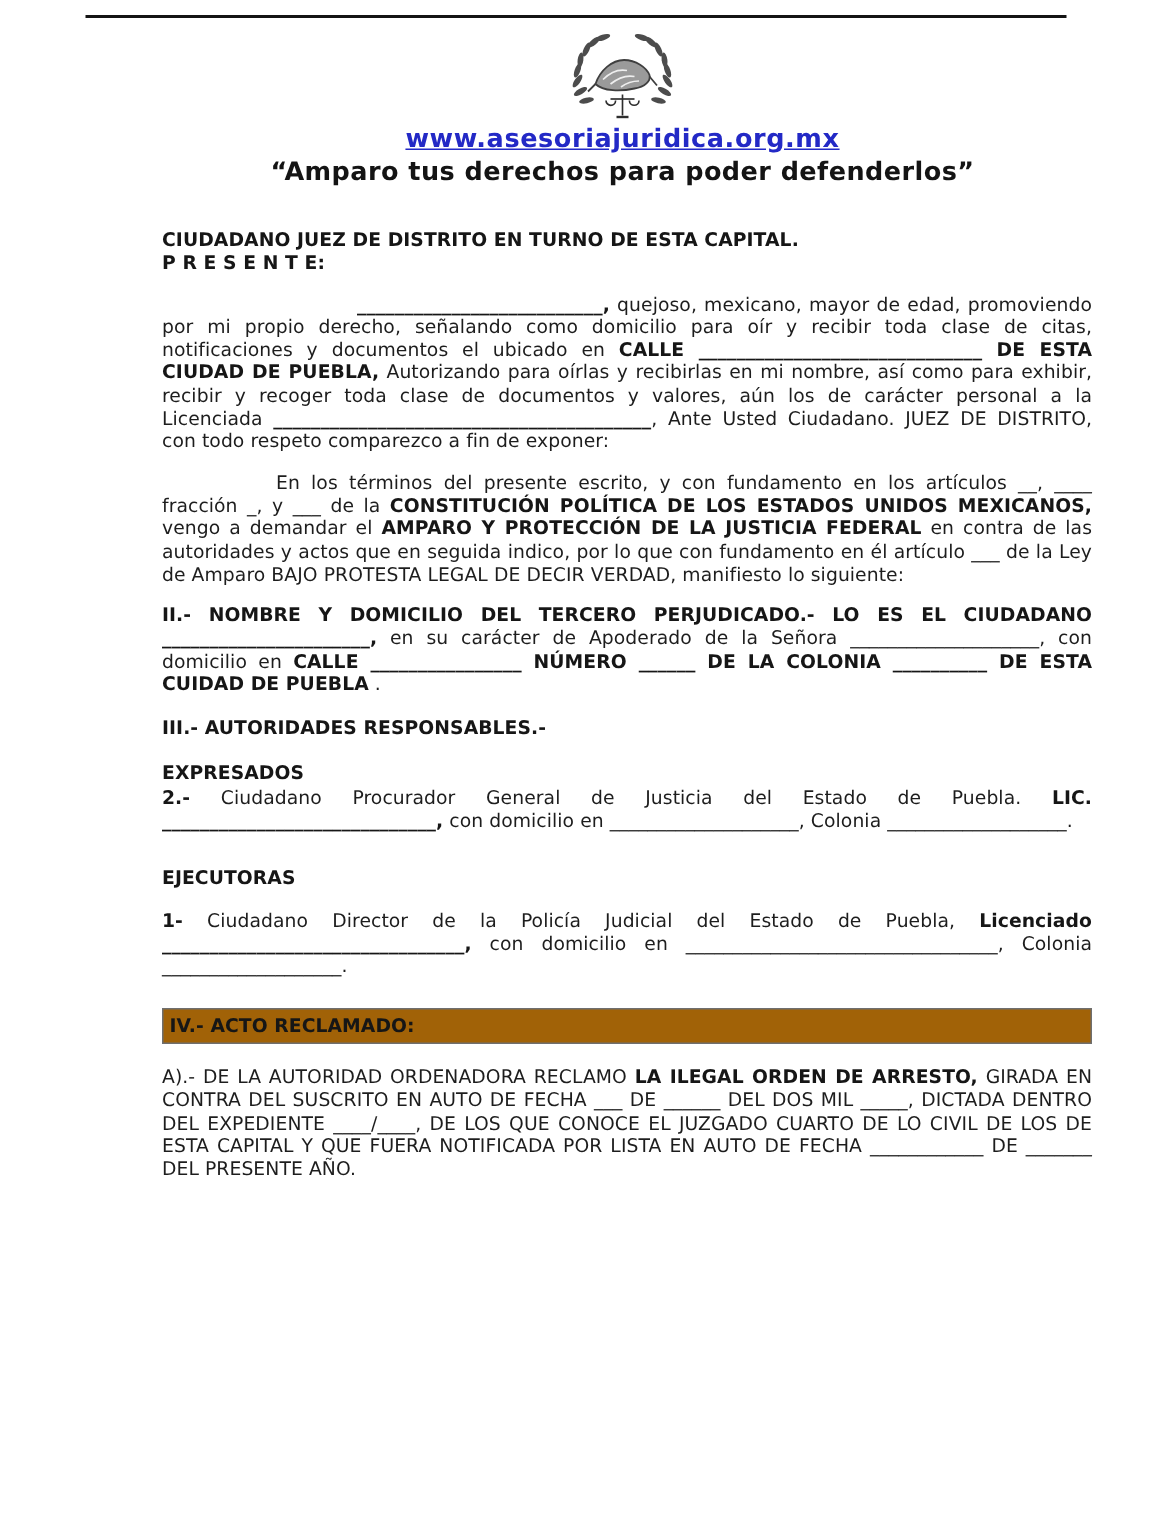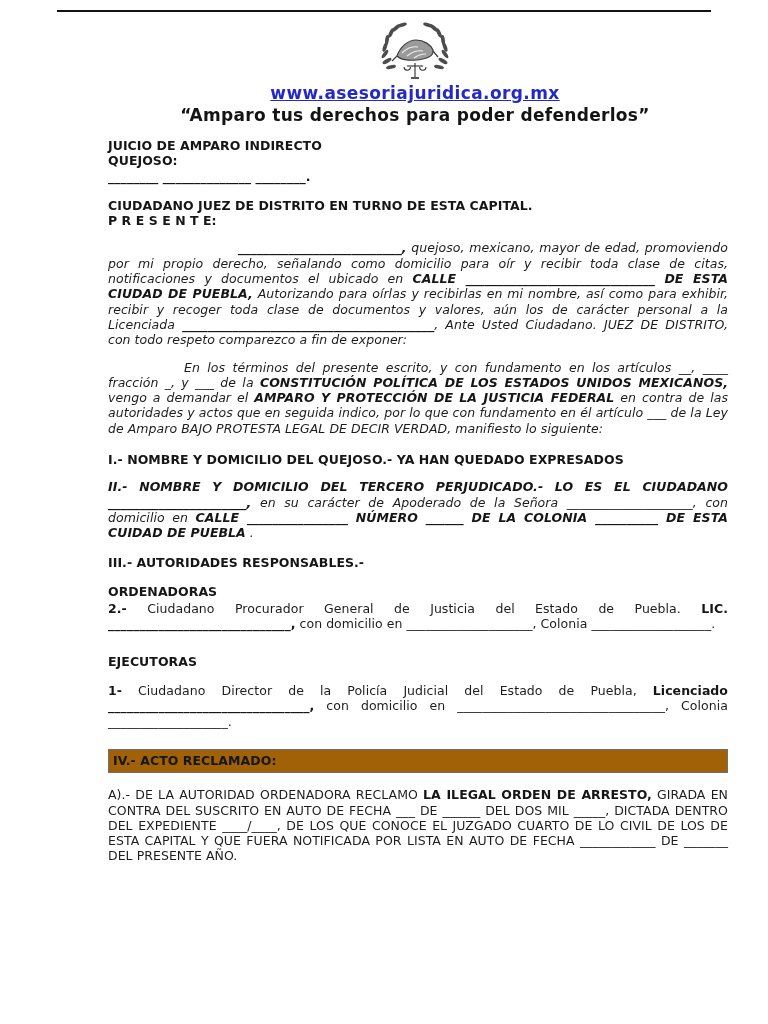--- a/index.html
+++ b/index.html
@@ -17,21 +17,21 @@
     letter-spacing:.4px;text-decoration:underline;cursor:pointer;
   }
   .tagline{font-size:17px;font-weight:bold;color:#141414;letter-spacing:.3px;margin-top:2px;}
   main{
     position:absolute;left:108px;top:138px;width:620px;
     font-size:12.5px;line-height:15.3px;letter-spacing:.05px;
   }
   .blk{text-align:justify;margin:0;}
   .left{text-align:left;}
   .blk b{font-weight:bold;color:#161616;}
-  .mt2{margin-top:2px;} .mt12{margin-top:12px;font-style:italic;}
+  .mt2{margin-top:2px;} .mt12{margin-top:12px;}
   .mt14{margin-top:14px;} .mt16{margin-top:16px;} .mt20{margin-top:20px;} .mt22{margin-top:22px;}
   .boxed{
     border:1px solid #6f6f6f;padding:3px 6px 4px 4px;text-align:left;
     background:#a16207;
   }
 </style>
 </head>
 <body>
 
 <div class="page">
@@ -75,28 +75,26 @@
         <path d="M30 47 a3.2 3.2 0 0 0 6.4 0"></path>
         <path d="M45.6 47 a3.2 3.2 0 0 0 6.4 0"></path>
         <path d="M37 58 L45 58" stroke-width="1.6"></path>
       </g>
     </svg>
     <a class="site-link">www.asesoriajuridica.org.mx</a>
     <div class="tagline">“Amparo tus derechos para poder defenderlos”</div>
   </header>
 
   <main>
-      <div class="blk left"><b>JUICIO DE AMPARO INDIRECTO</b><br><b>QUEJOSO:</b><br><b>________  ______________   ________.</b></div>
       <div class="blk left mt14"><b>CIUDADANO JUEZ DE DISTRITO  EN TURNO DE ESTA CAPITAL.</b><br><b>P R E S E N T E:</b></div>
       <div class="blk mt12" style="text-indent: 130px;"><b>__________________________,</b><span> quejoso, mexicano, mayor de edad, promoviendo por mi propio derecho, señalando como domicilio para oír y recibir toda clase de citas, notificaciones y documentos el ubicado en </span><b>CALLE ______________________________ DE ESTA CIUDAD DE PUEBLA,</b><span> Autorizando para oírlas y recibirlas en mi nombre, así como para exhibir, recibir y recoger toda clase de documentos y valores, aún los de carácter personal a la Licenciada </span><b>________________________________________</b><span>, Ante Usted Ciudadano. JUEZ DE DISTRITO, con todo respeto comparezco a fin de exponer:</span></div>
       <div class="blk mt12" style="text-indent: 76px;"><span>En los términos del presente escrito, y con fundamento en los artículos __, ____ fracción _, y ___ de la </span><b>CONSTITUCIÓN POLÍTICA DE LOS ESTADOS UNIDOS MEXICANOS,</b><span> vengo a demandar  el </span><b>AMPARO Y PROTECCIÓN DE LA JUSTICIA FEDERAL</b><span> en contra de las autoridades y actos que en seguida indico, por lo que con fundamento en él artículo ___ de la Ley de Amparo BAJO PROTESTA LEGAL DE DECIR VERDAD, manifiesto lo siguiente:</span></div>
-      <div class="blk left mt16"><b>I.- NOMBRE Y DOMICILIO DEL QUEJOSO.- YA HAN QUEDADO EXPRESADOS</b></div>
       <div class="blk mt12"><b>II.- NOMBRE Y DOMICILIO DEL TERCERO PERJUDICADO.- LO ES EL CIUDADANO ______________________,</b><span> en su carácter de Apoderado de la Señora ____________________, con domicilio en </span><b>CALLE ________________ NÚMERO ______ DE LA COLONIA __________ DE ESTA CUIDAD DE PUEBLA</b><span> .</span></div>
       <div class="blk left mt14"><b>III.- AUTORIDADES RESPONSABLES.-</b></div>
-      <div class="blk left mt14"><b>ORDENADORAS</b></div>
+      <div class="blk left mt14"><b>EXPRESADOS</b></div>
       <div class="blk mt2"><b>2.-</b><span> Ciudadano Procurador General de Justicia del Estado de Puebla. </span><b>LIC. _____________________________,</b><span> con domicilio en ____________________, Colonia ___________________.</span></div>
       <div class="blk left mt22"><b>EJECUTORAS</b></div>
       <div class="blk mt14"><b>1-</b><span> Ciudadano Director de la Policía Judicial del Estado de Puebla, </span><b>Licenciado ________________________________,</b><span> con domicilio en _________________________________, Colonia ___________________.</span></div>
       <div class="blk boxed mt20"><b>IV.- ACTO RECLAMADO:</b></div>
       <div class="blk mt14"><span>A).- DE LA AUTORIDAD ORDENADORA RECLAMO </span><b>LA ILEGAL ORDEN DE ARRESTO,</b><span> GIRADA EN CONTRA DEL SUSCRITO EN AUTO DE FECHA ___ DE ______ DEL DOS MIL _____, DICTADA DENTRO DEL EXPEDIENTE ____/____, DE LOS QUE CONOCE EL JUZGADO CUARTO DE LO CIVIL DE LOS DE ESTA CAPITAL Y QUE FUERA NOTIFICADA POR LISTA EN AUTO DE FECHA ____________ DE _______ DEL PRESENTE AÑO.</span></div>
     </main>
 
 </div>
 
 </body></html>

